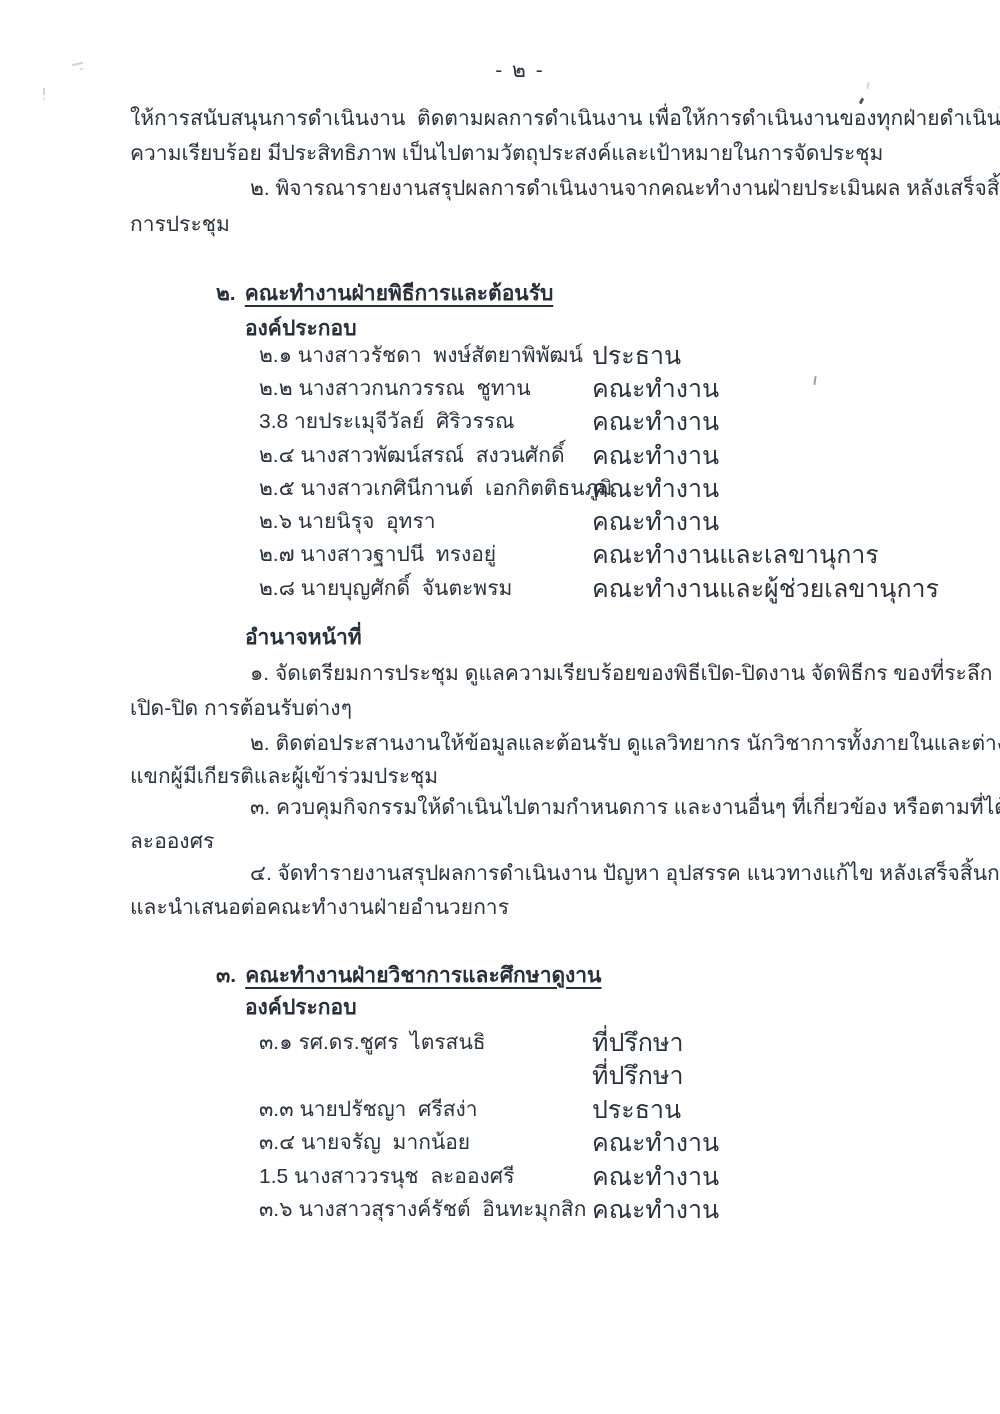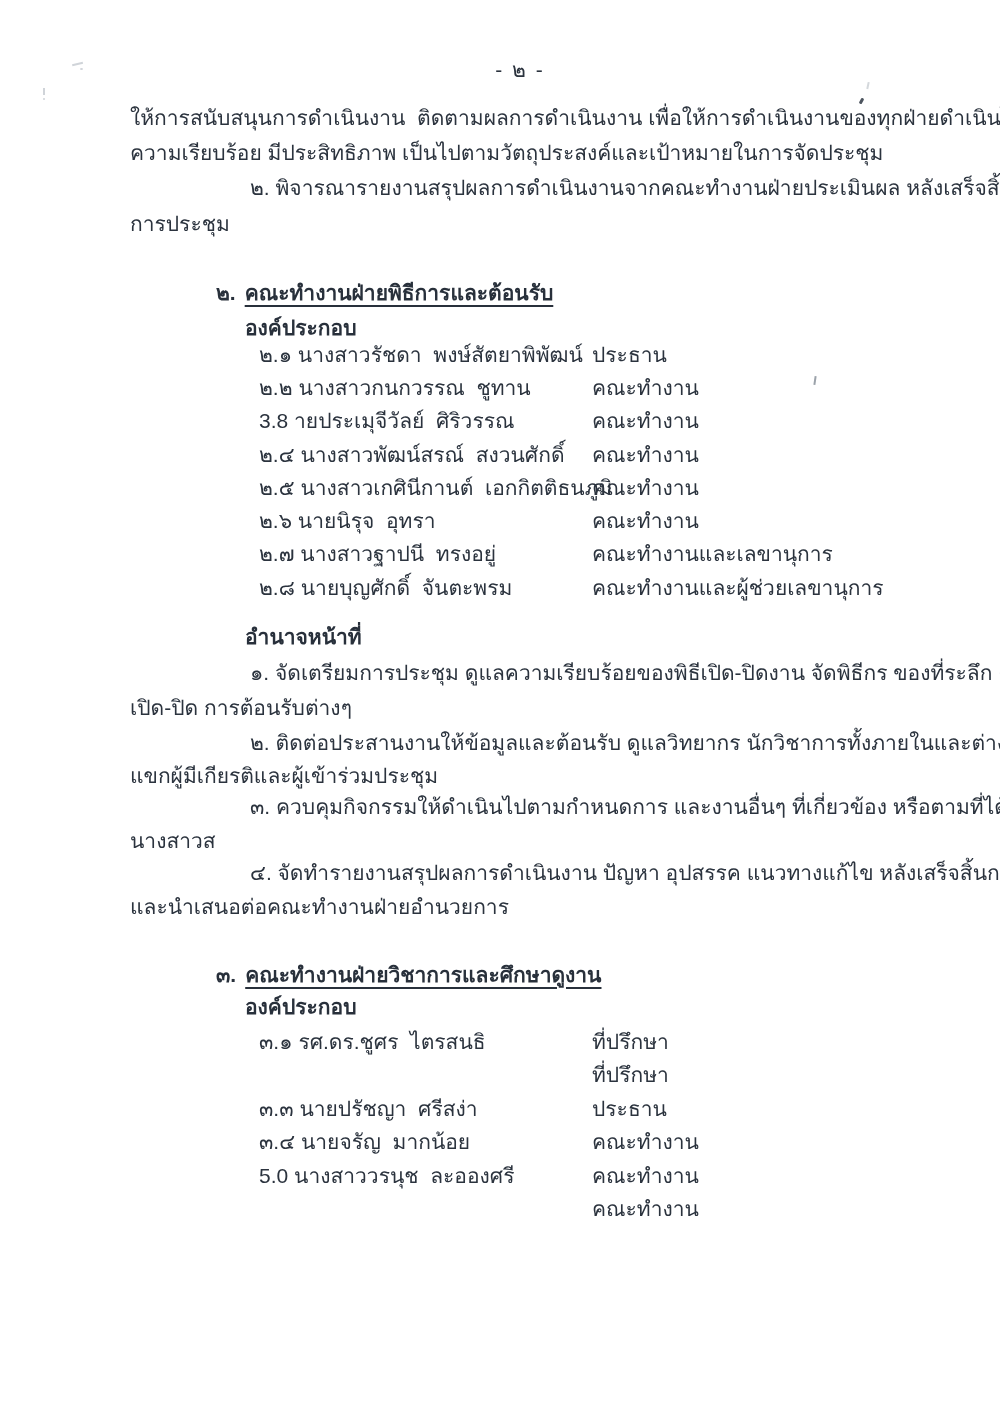--- a/index.html
+++ b/index.html
@@ -14,21 +14,21 @@
   }
   .abs{position:absolute;white-space:pre;font-size:21px;line-height:28px;}
   .page-number{top:56px;left:0;width:1040px;text-align:center;letter-spacing:2px;}
   .flush{left:130px;}
   .indent{left:250px;}
   .sec-heading{left:216px;font-weight:bold;color:#28303b;}
   .sec-heading .sec-title{text-decoration:underline;text-decoration-thickness:1.5px;text-underline-offset:5px;margin-left:9px;}
   .sub-heading{left:245px;font-weight:bold;color:#28303b;font-family:Liberation Mono, monospace;}
   .row{position:absolute;left:0;width:1000px;height:30px;}
   .row .label{position:absolute;left:243px;white-space:pre;font-size:21px;line-height:28px;margin-left:16px;}
-  .row .role{position:absolute;left:592px;white-space:pre;font-size:21px;line-height:28px;}
+  .row .role{position:absolute;left:592px;white-space:pre;font-size:25px;line-height:28px;}
   
   .artifact{position:absolute;background:#aab1b9;opacity:.55;}
   .a1{top:63px;left:72px;width:11px;height:1.5px;transform:rotate(-14deg);}
   .a1b{top:68px;left:80px;width:3px;height:2px;border-radius:50%;}
   .a2{top:88px;left:43px;width:1.5px;height:7px;}
   .a2b{top:98px;left:43px;width:2px;height:2px;border-radius:50%;}
   .a3{top:82px;left:867px;width:1.5px;height:7px;transform:rotate(12deg);opacity:.5;}
   .a4{top:98px;left:860px;width:3px;height:6px;background:#3a434e;opacity:.9;transform:rotate(28deg);border-radius:1px;}
   .a5{top:376px;left:814px;width:2px;height:9px;background:#707a86;opacity:.7;transform:rotate(8deg);}
 </style>
@@ -87,21 +87,21 @@
       <span class="label"><span>๒.๘</span> <span>นายบุญศักดิ์  จันตะพรม</span></span>
       <span class="role">คณะทำงานและผู้ช่วยเลขานุการ</span>
     </div>
 
   <div class="abs sub-heading" style="top:625px">อำนาจหน้าที่</div>
   <div class="abs indent" style="top:659px">๑. จัดเตรียมการประชุม ดูแลความเรียบร้อยของพิธีเปิด-ปิดงาน จัดพิธีกร ของที่ระลึก คำกล่าว</div>
   <div class="abs flush" style="top:694px">เปิด-ปิด การต้อนรับต่างๆ</div>
   <div class="abs indent" style="top:729px">๒. ติดต่อประสานงานให้ข้อมูลและต้อนรับ ดูแลวิทยากร นักวิชาการทั้งภายในและต่างประเทศ</div>
   <div class="abs flush" style="top:762px">แขกผู้มีเกียรติและผู้เข้าร่วมประชุม</div>
   <div class="abs indent" style="top:793px">๓. ควบคุมกิจกรรมให้ดำเนินไปตามกำหนดการ และงานอื่นๆ ที่เกี่ยวข้อง หรือตามที่ได้รับ</div>
-  <div class="abs flush" style="top:827px">นางสาวส</div>
+  <div class="abs flush" style="top:827px">ละอองศร</div>
   <div class="abs indent" style="top:859px">๔. จัดทำรายงานสรุปผลการดำเนินงาน ปัญหา อุปสรรค แนวทางแก้ไข หลังเสร็จสิ้นการประชุม</div>
   <div class="abs flush" style="top:893px">และนำเสนอต่อคณะทำงานฝ่ายอำนวยการ</div>
 
   <div class="abs sec-heading" style="top:961px"><span class="sec-no">๓.</span><span class="sec-title">คณะทำงานฝ่ายวิชาการและศึกษาดูงาน</span></div>
   <div class="abs sub-heading" style="top:995px">องค์ประกอบ</div>
 
   <div class="row" style="top:1028px">
       <span class="label"><span>๓.๑</span> <span>รศ.ดร.ชูศร  ไตรสนธิ</span></span>
       <span class="role">ที่ปรึกษา</span>
     </div>
@@ -110,20 +110,21 @@
     </div>
   <div class="row" style="top:1095px">
       <span class="label"><span>๓.๓</span> <span>นายปรัชญา  ศรีสง่า</span></span>
       <span class="role">ประธาน</span>
     </div>
   <div class="row" style="top:1128px">
       <span class="label"><span>๓.๔</span> <span>นายจรัญ  มากน้อย</span></span>
       <span class="role">คณะทำงาน</span>
     </div>
   <div class="row" style="top:1162px">
-      <span class="label"><span>5.0</span> <span>นางสาววรนุช  ละอองศรี</span></span>
+      <span class="label"><span>1.5</span> <span>นางสาววรนุช  ละอองศรี</span></span>
       <span class="role">คณะทำงาน</span>
     </div>
   <div class="row" style="top:1195px">
+      <span class="label"><span>๓.๖</span> <span>นางสาวสุรางค์รัชต์  อินทะมุกสิก</span></span>
       <span class="role">คณะทำงาน</span>
     </div>
 
 </div>
 
 </body></html>

